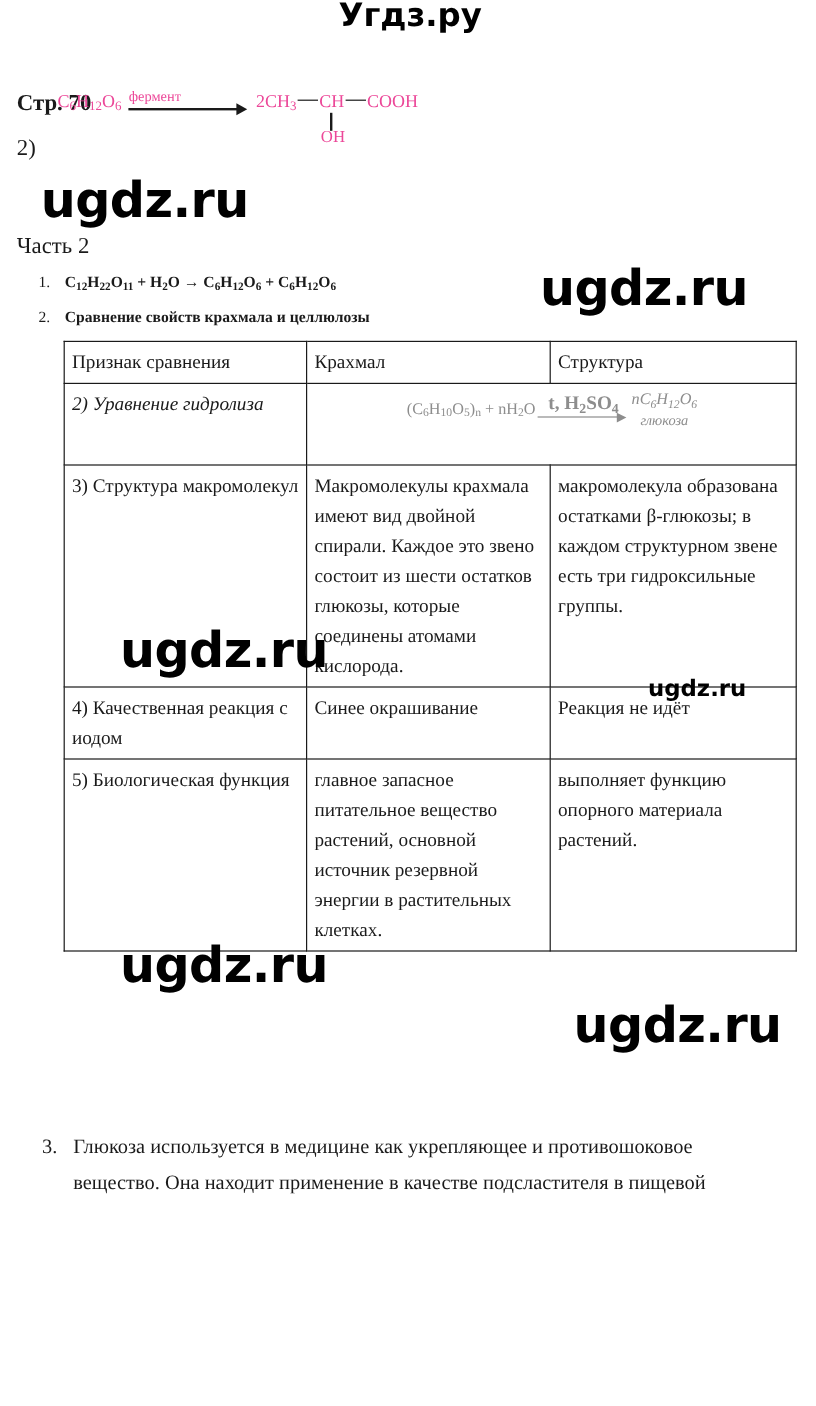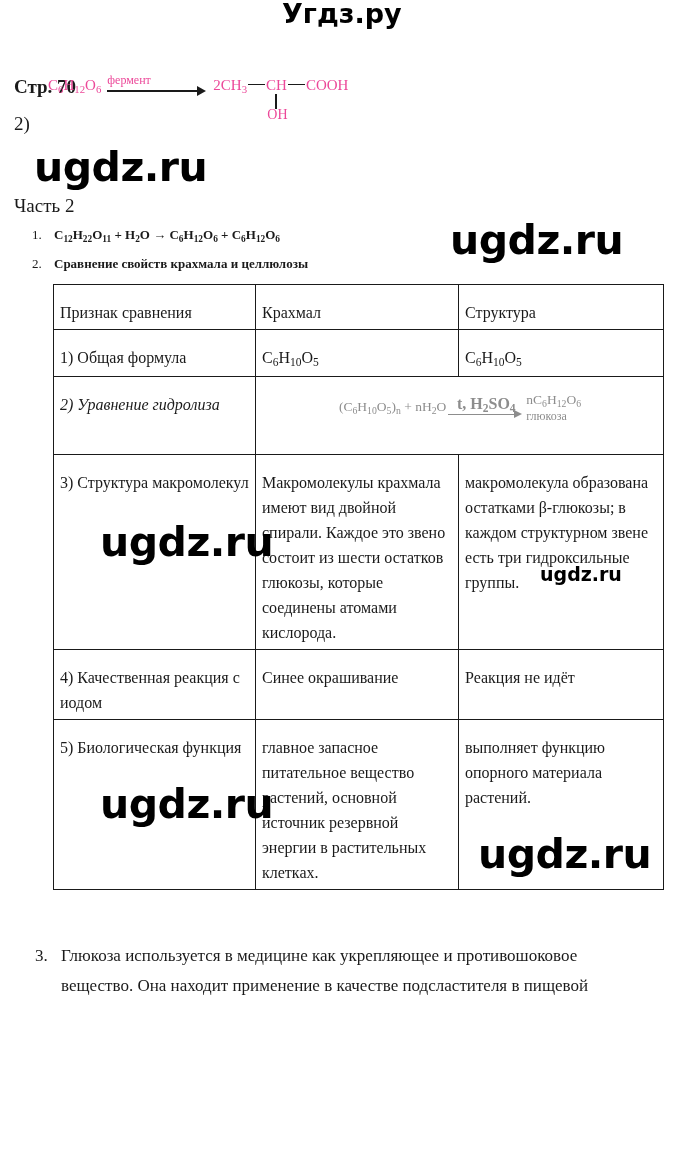--- a/index.html
+++ b/index.html
@@ -149,21 +149,21 @@
     left: 53px; top: 284px;
     width: 610px;
     border-collapse: collapse;
     font-size: 16px;
     font-weight: normal;
     table-layout: fixed;
   }
   table.cmp td {
     border: 1.3px solid #1a1a1a;
     vertical-align: top;
-    padding: 15px 5px 4px 6px;
+    padding: 5px 5px 4px 6px;
     line-height: 25px;
     font-size: 16px;
   }
   col.c1 { width: 202px; }
   col.c2 { width: 203px; }
   col.c3 { width: 205px; }
   td.eqcell {
     text-align: center;
     color: #8d8d8d;
     vertical-align: middle;
@@ -197,21 +197,21 @@
     position:absolute; left:0; top:3px;
     width: 68px; height: 1.3px; background: #8d8d8d;
   }
   .hyd-arrow .ln::after {
     content:"";
     position:absolute; left: 66px; top: -0.5px;
     border-left: 8px solid #8d8d8d;
     border-top: 4.5px solid transparent;
     border-bottom: 4.5px solid transparent;
   }
-  .hyd-prod { display: inline-block; vertical-align: middle; text-align: left; }
+  .hyd-prod { display: inline-block; vertical-align: middle; text-align: center; font-style: italic; }
   .hyd-prod .cap { display:block; font-size: 12px; line-height: 16px; }
 
   
   .para3 {
     position: absolute;
     left: 35px; top: 941px;
     width: 610px;
     font-size: 17px;
     line-height: 30px;
   }
@@ -269,25 +269,20 @@
         <col class="c2">
         <col class="c3">
       </colgroup>
     <tbody>
       <tr>
         <td>Признак сравнения</td>
         <td>Крахмал</td>
         <td>Структура</td>
       </tr>
 
-      <tr>
-        <td>1) Общая формула</td>
-        <td>C<sub>6</sub>H<sub>10</sub>O<sub>5</sub></td>
-        <td>C<sub>6</sub>H<sub>10</sub>O<sub>5</sub></td>
-      </tr>
 
       <tr>
         <td style="height:58px;font-style:italic;">2) Уравнение гидролиза</td>
         <td class="eqcell" colspan="2">
           <span class="hyd-eq">(C<sub>6</sub>H<sub>10</sub>O<sub>5</sub>)<sub>n</sub> + nH<sub>2</sub>O<span class="hyd-arrow"><span class="lbl">t, H<sub>2</sub>SO<sub>4</sub></span><span class="ln"></span></span><span class="hyd-prod">nC<sub>6</sub>H<sub>12</sub>O<sub>6</sub><span class="cap">глюкоза</span></span></span>
         </td>
       </tr>
 
       <tr>
         <td>3) Структура макромолекул</td>

